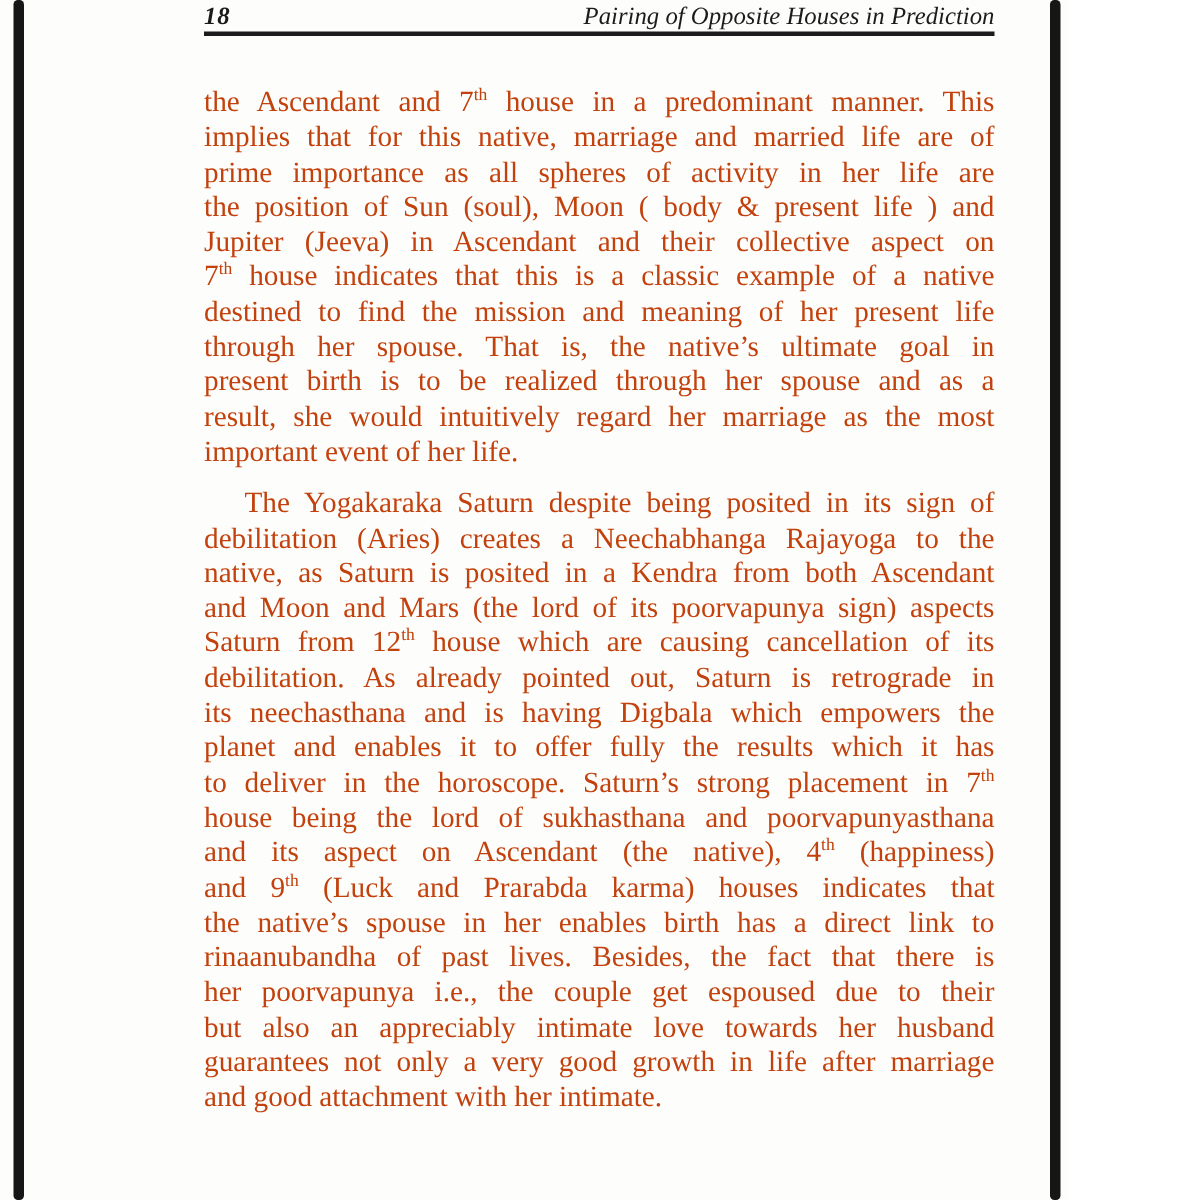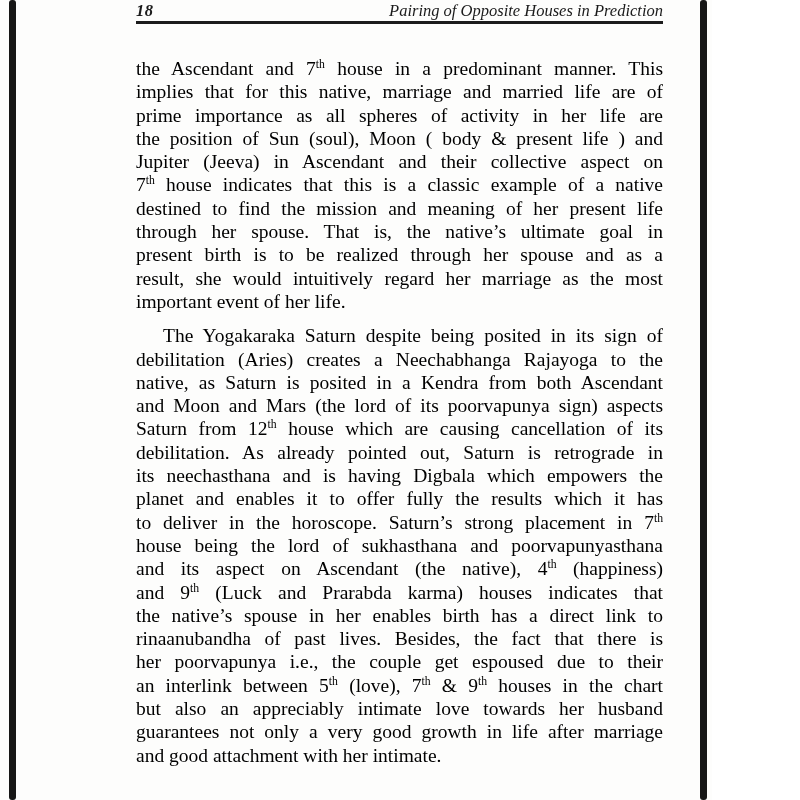--- a/index.html
+++ b/index.html
@@ -29,21 +29,21 @@
   }
   .page-number{font-weight:600;letter-spacing:0.5px;}
   .running-title{font-weight:400;}
   .header-rule{
     position:absolute;left:136px;width:527px;top:21px;height:3px;
     background:#1c1c1c;
   }
   
   .body-text{
     position:absolute;left:136px;width:527px;top:57px;
-    font-size:19.5px;line-height:23.3px;color:#000000;
+    font-size:19.5px;line-height:23.3px;color:#c2410c;
   }
   .para{margin:0;}
   .para + .para{margin-top:11px;}
   .line{
     text-align:justify;
     text-align-last:justify;
     white-space:normal;
   }
   .line.last{text-align-last:left;}
   .line.indent{text-indent:27px;}
@@ -91,20 +91,19 @@
         <div class="line">debilitation. As already pointed out, Saturn is retrograde in</div>
         <div class="line">its neechasthana and is having Digbala which empowers the</div>
         <div class="line">planet and enables it to offer fully the results which it has</div>
         <div class="line">to deliver in the horoscope. Saturn’s strong placement in 7<sup>th</sup></div>
         <div class="line">house being the lord of sukhasthana and poorvapunyasthana</div>
         <div class="line">and its aspect on Ascendant (the native), 4<sup>th</sup> (happiness)</div>
         <div class="line">and 9<sup>th</sup> (Luck and Prarabda karma) houses indicates that</div>
         <div class="line">the native’s spouse in her enables birth has a direct link to</div>
         <div class="line">rinaanubandha of past lives. Besides, the fact that there is</div>
         <div class="line">her poorvapunya i.e., the couple get espoused due to their</div>
-        <div class="line">an interlink between 5<sup>th</sup> (love), 7<sup>th</sup> &amp; 9<sup>th</sup> houses in the chart</div>
         <div class="line">but also an appreciably intimate love towards her husband</div>
         <div class="line">guarantees not only a very good growth in life after marriage</div>
         <div class="line last">and good attachment with her intimate.</div>
       </div>
   </div>
 
 </div>
 
 </body></html>

